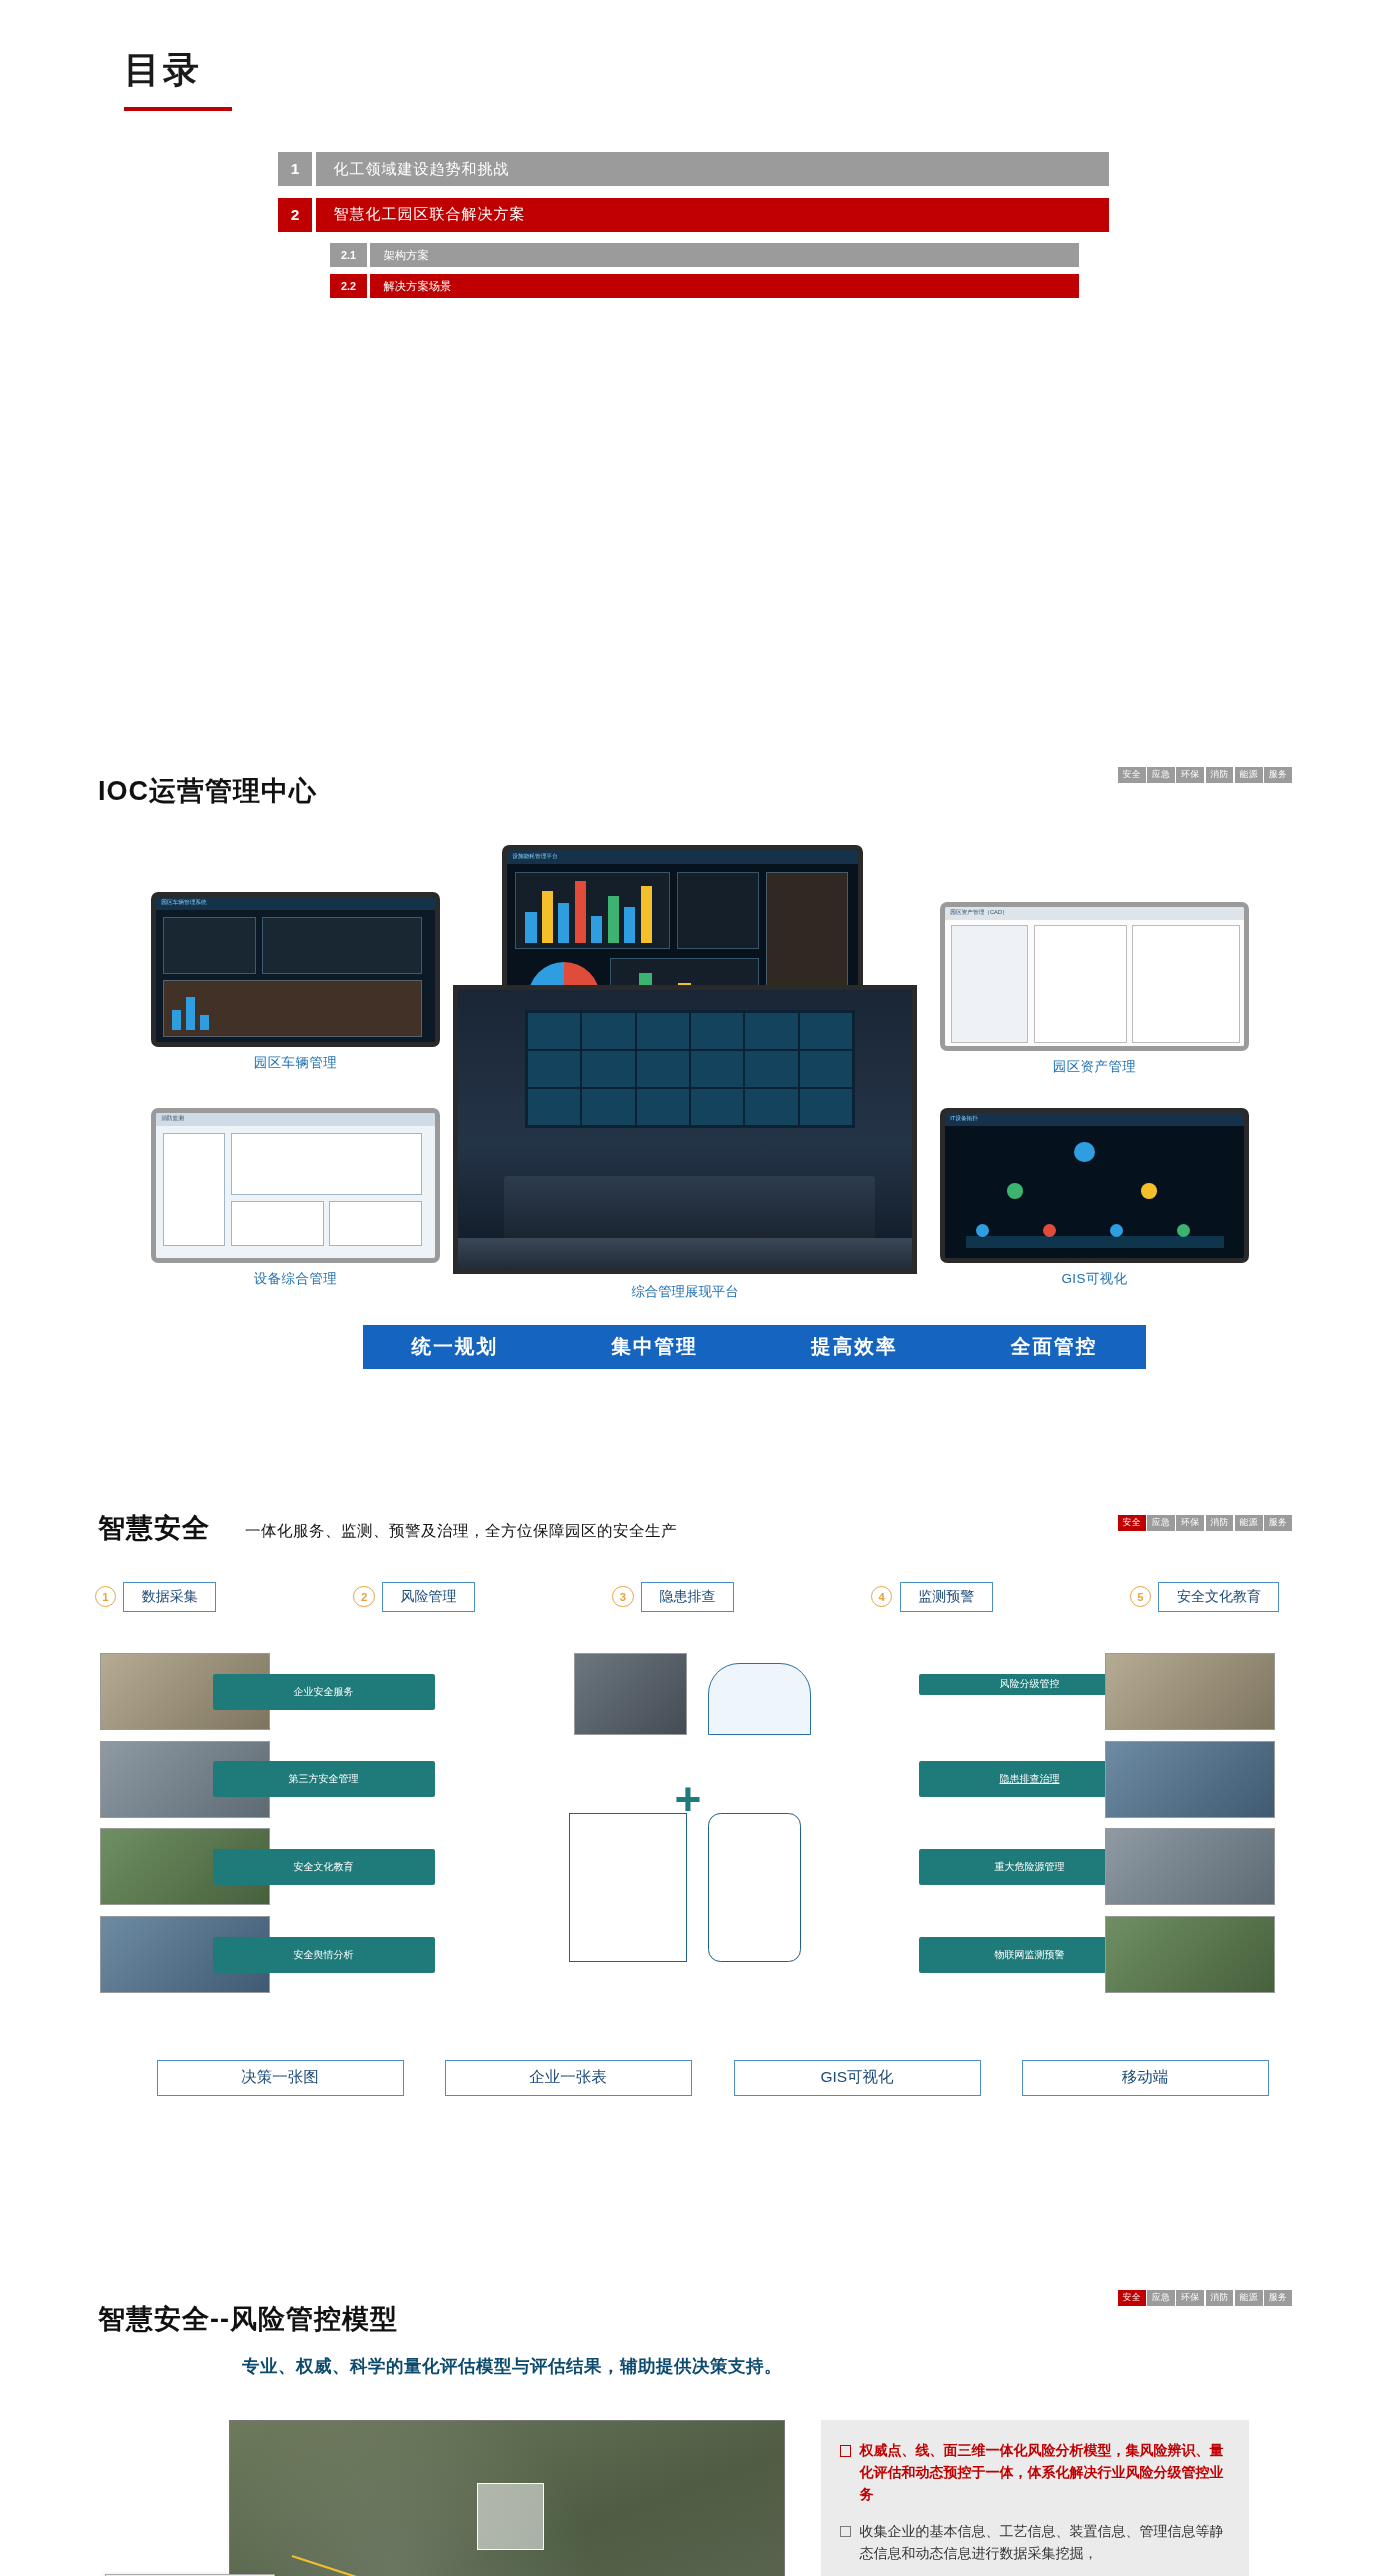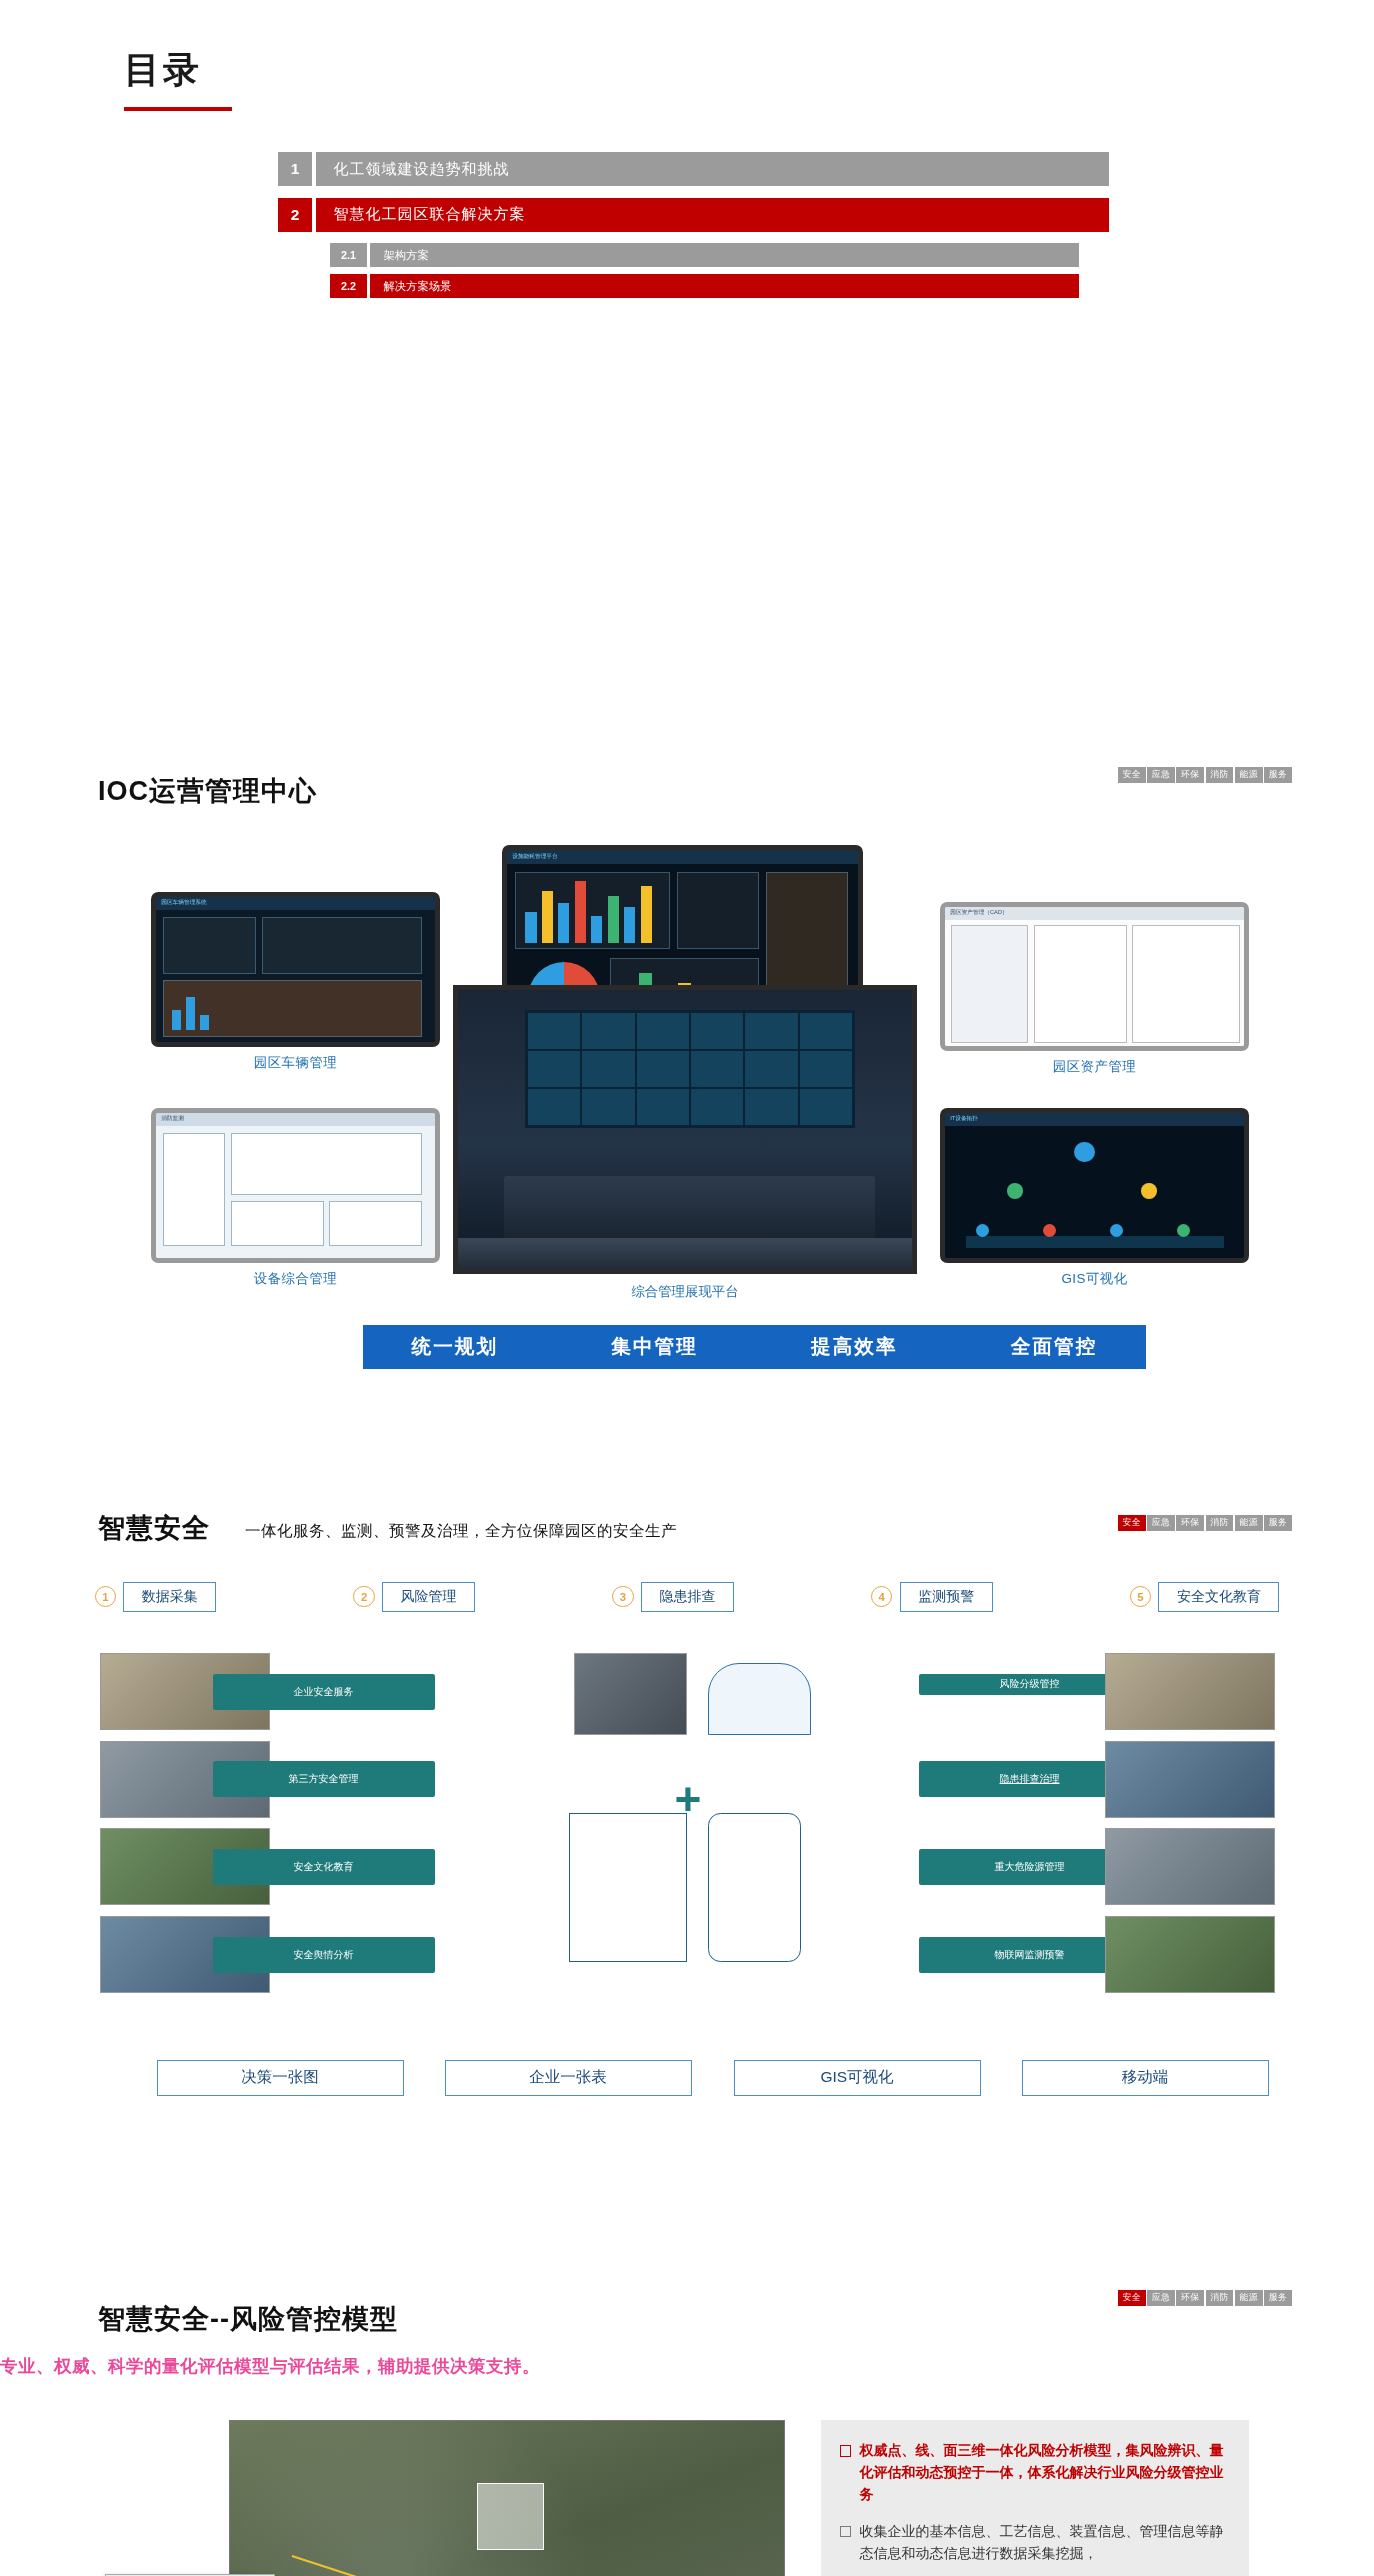--- a/index.html
+++ b/index.html
@@ -268,21 +268,21 @@
   .plus {
     position:absolute; color:#1f7a7a; font-size: 46px; font-weight: bold;
   }
   .glyphbox {
     position:absolute; border:1.5px solid #1f5f8b; background:#fff;
   }
 
   
   .slide-model { height: 721px; padding-top: 20.6px; }
   .model-title { margin-left: 98px; margin-top: 13.4px; }
-  .model-sub { margin-top: 17.5px; font-size: 17.5px; color:#ec4899; font-weight:bold; letter-spacing:0.5px; }
+  .model-sub { margin-left: 242px; margin-top: 17.5px; font-size: 17.5px; color:#0c4a6e; font-weight:bold; letter-spacing:0.5px; }
   .model-stage { position:relative; margin: 20.6px auto 0 auto; width: 1185px; height: 556px; }
   .map-photo {
     position:absolute; left: 134px; top: 20.6px; width: 556px; height: 464px;
     background:
       radial-gradient(circle at 30% 35%, rgba(255,255,255,.15), transparent 40%),
       linear-gradient(160deg,#6e7a5c 0%, #4e5d44 35%, #5c6651 60%, #3e4a38 100%);
     border:0.5px solid #777;
   }
   .map-overlay { position:absolute; border-radius:50%; border:1.5px solid #f3c02c; }
   .map-line { position:absolute; background:#f3c02c; height:1.5px; transform-origin:left center; }

